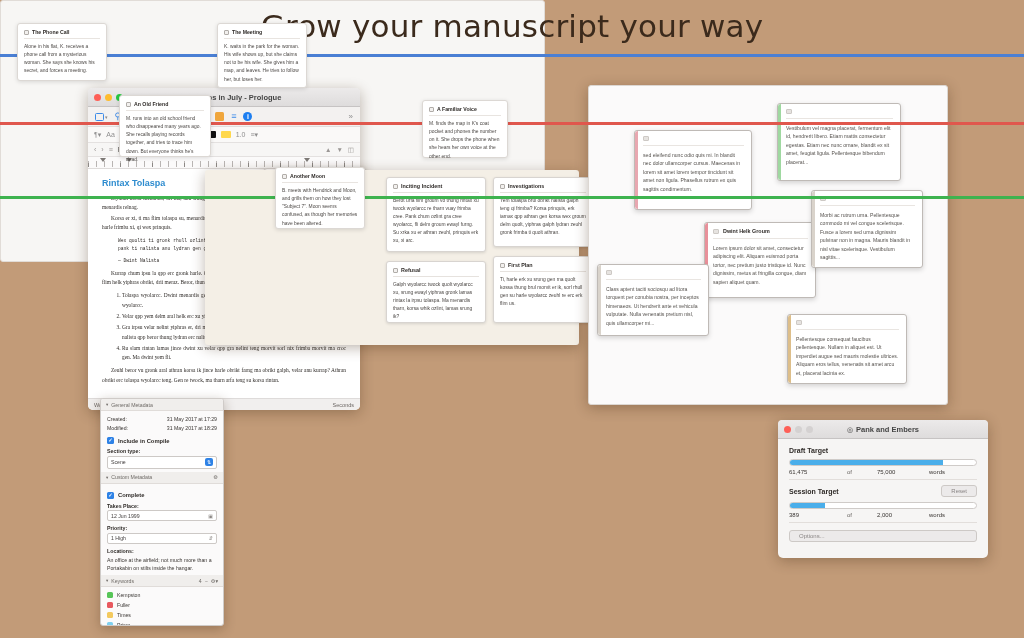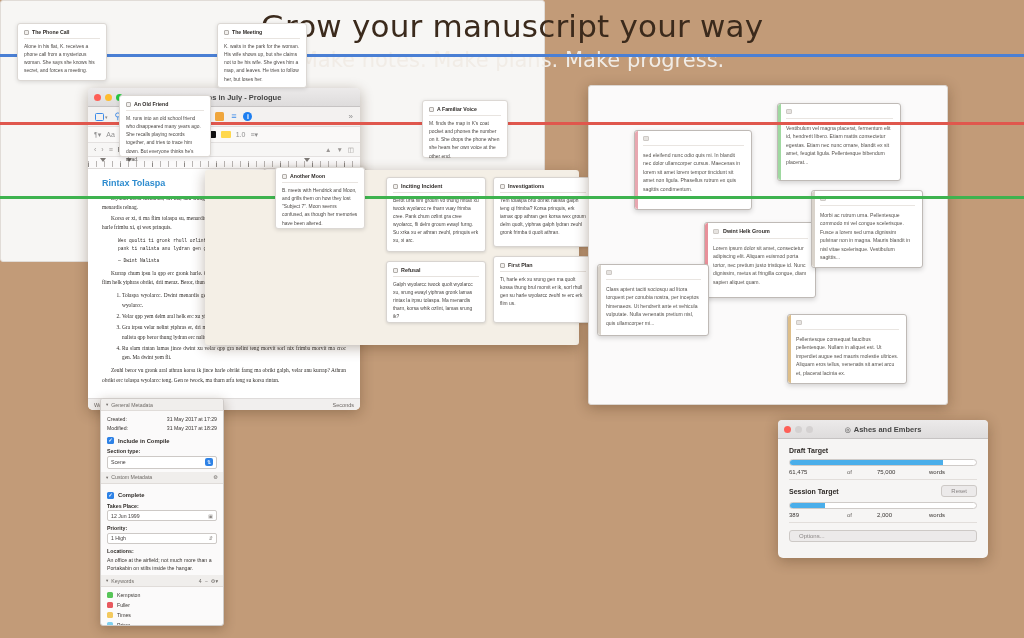--- a/index.html
+++ b/index.html
@@ -214,21 +214,20 @@
   .tg-nums .c { width: 52px; } .tg-nums .d { color:#3a3633; }
   .btn { background: #eceaea; border: 1px solid #cdc9c6; border-radius: 3px;
          font-size: 6px; color: #8a8685; padding: 2px 9px; }
   .btn.wide { display: block; margin: 7px 0 0 auto; }
 </style>
 </head>
 <body>
 
 <div class="hero">
   <div class="hero-title">Grow your manuscript your way</div>
-  <div class="hero-sub">Make notes. Make plans. Make progress.</div>
 </div>
 
 <div class="win" id="editor">
   <div class="titlebar">
     <div class="lights">
       <span class="lt r"></span>
       <span class="lt y"></span>
       <span class="lt g"></span>
     </div>
     <div class="win-title">
@@ -594,21 +593,21 @@
 </div>
 
 <div class="win" id="targets">
   <div class="titlebar">
     <div class="lights">
       <span class="lt r"></span>
       <span class="lt off"></span>
       <span class="lt off"></span>
     </div>
     <div class="win-title">
-      <span class="tbicon">◎</span><span>Ashes and Embers</span>
+      <span class="tbicon">◎</span><span>Pank and Embers</span>
     </div>
   </div>
   <div class="tg-body">
     <div class="tg-title">Draft Target</div>
     <div class="bar">
       <div class="fill" id="draft-fill" style="width: 82%;"></div>
     </div>
     <div class="tg-nums">
       <span class="a">61,475</span>
       <span class="b">of</span>

